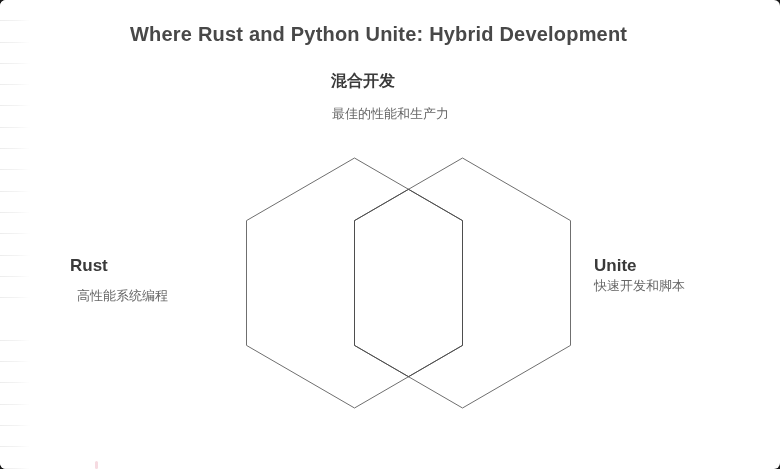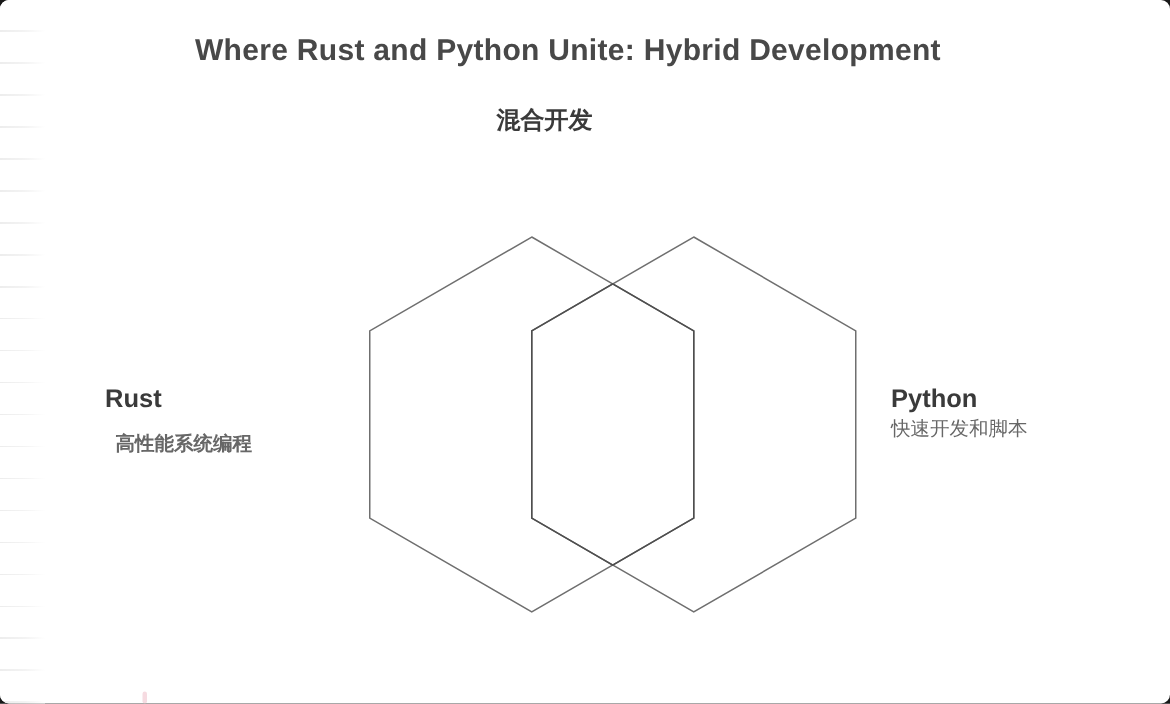--- a/index.html
+++ b/index.html
@@ -66,21 +66,21 @@
   }
   .label-sub {
     font-size: 13px;
     color: #676767;
     line-height: 15px;
     white-space: nowrap;
   }
   .center-group { left: 318px; top: 71px; margin-left: 13px; }
   .center-group .label-sub { margin-top: 15px; margin-left: 1px; }
   .rust-group { left: 70px; top: 256px; }
-  .rust-group .label-sub { margin-top: 12px; margin-left: 7px; font-weight: bold; }
+  .rust-group .label-sub { margin-top: 12px; margin-left: 7px; }
   .python-group { left: 594px; top: 256px; }
   .python-group .label-sub { margin-top: 2px; margin-left: 0; }
   .pink-mark {
     position: absolute;
     left: 95px;
     top: 461px;
     width: 3px;
     height: 8px;
     border-radius: 2px;
     background: #f6dbe1;
@@ -96,27 +96,28 @@
   <h1 class="title">Where Rust and Python Unite: Hybrid Development</h1>
 
   <svg class="venn-svg" width="780" height="469" viewBox="0 0 780 469">
     <polygon points="354.5,158 462.5,220.6 462.5,345.4 354.5,408 246.5,345.4 246.5,220.6" stroke="#6f6f6f"></polygon>
     <polygon points="462.5,158 570.5,220.6 570.5,345.4 462.5,408 354.5,345.4 354.5,220.6" stroke="#6f6f6f"></polygon>
     <polygon points="354.5,220.6 408.5,189.3 462.5,220.6 462.5,345.4 408.5,376.7 354.5,345.4" stroke="#4e4e4e"></polygon>
   </svg>
 
   <div class="label-group center-group">
     <div class="label-heading">混合开发</div>
+    <div class="label-sub">最佳的性能和生产力</div>
   </div>
 
   <div class="label-group rust-group">
     <div class="label-heading latin">Rust</div>
     <div class="label-sub">高性能系统编程</div>
   </div>
 
   <div class="label-group python-group">
-    <div class="label-heading latin">Python</div>
+    <div class="label-heading latin">Unite</div>
     <div class="label-sub">快速开发和脚本</div>
   </div>
 
   <div class="pink-mark"></div>
 
 </div>
 
 </body></html>

